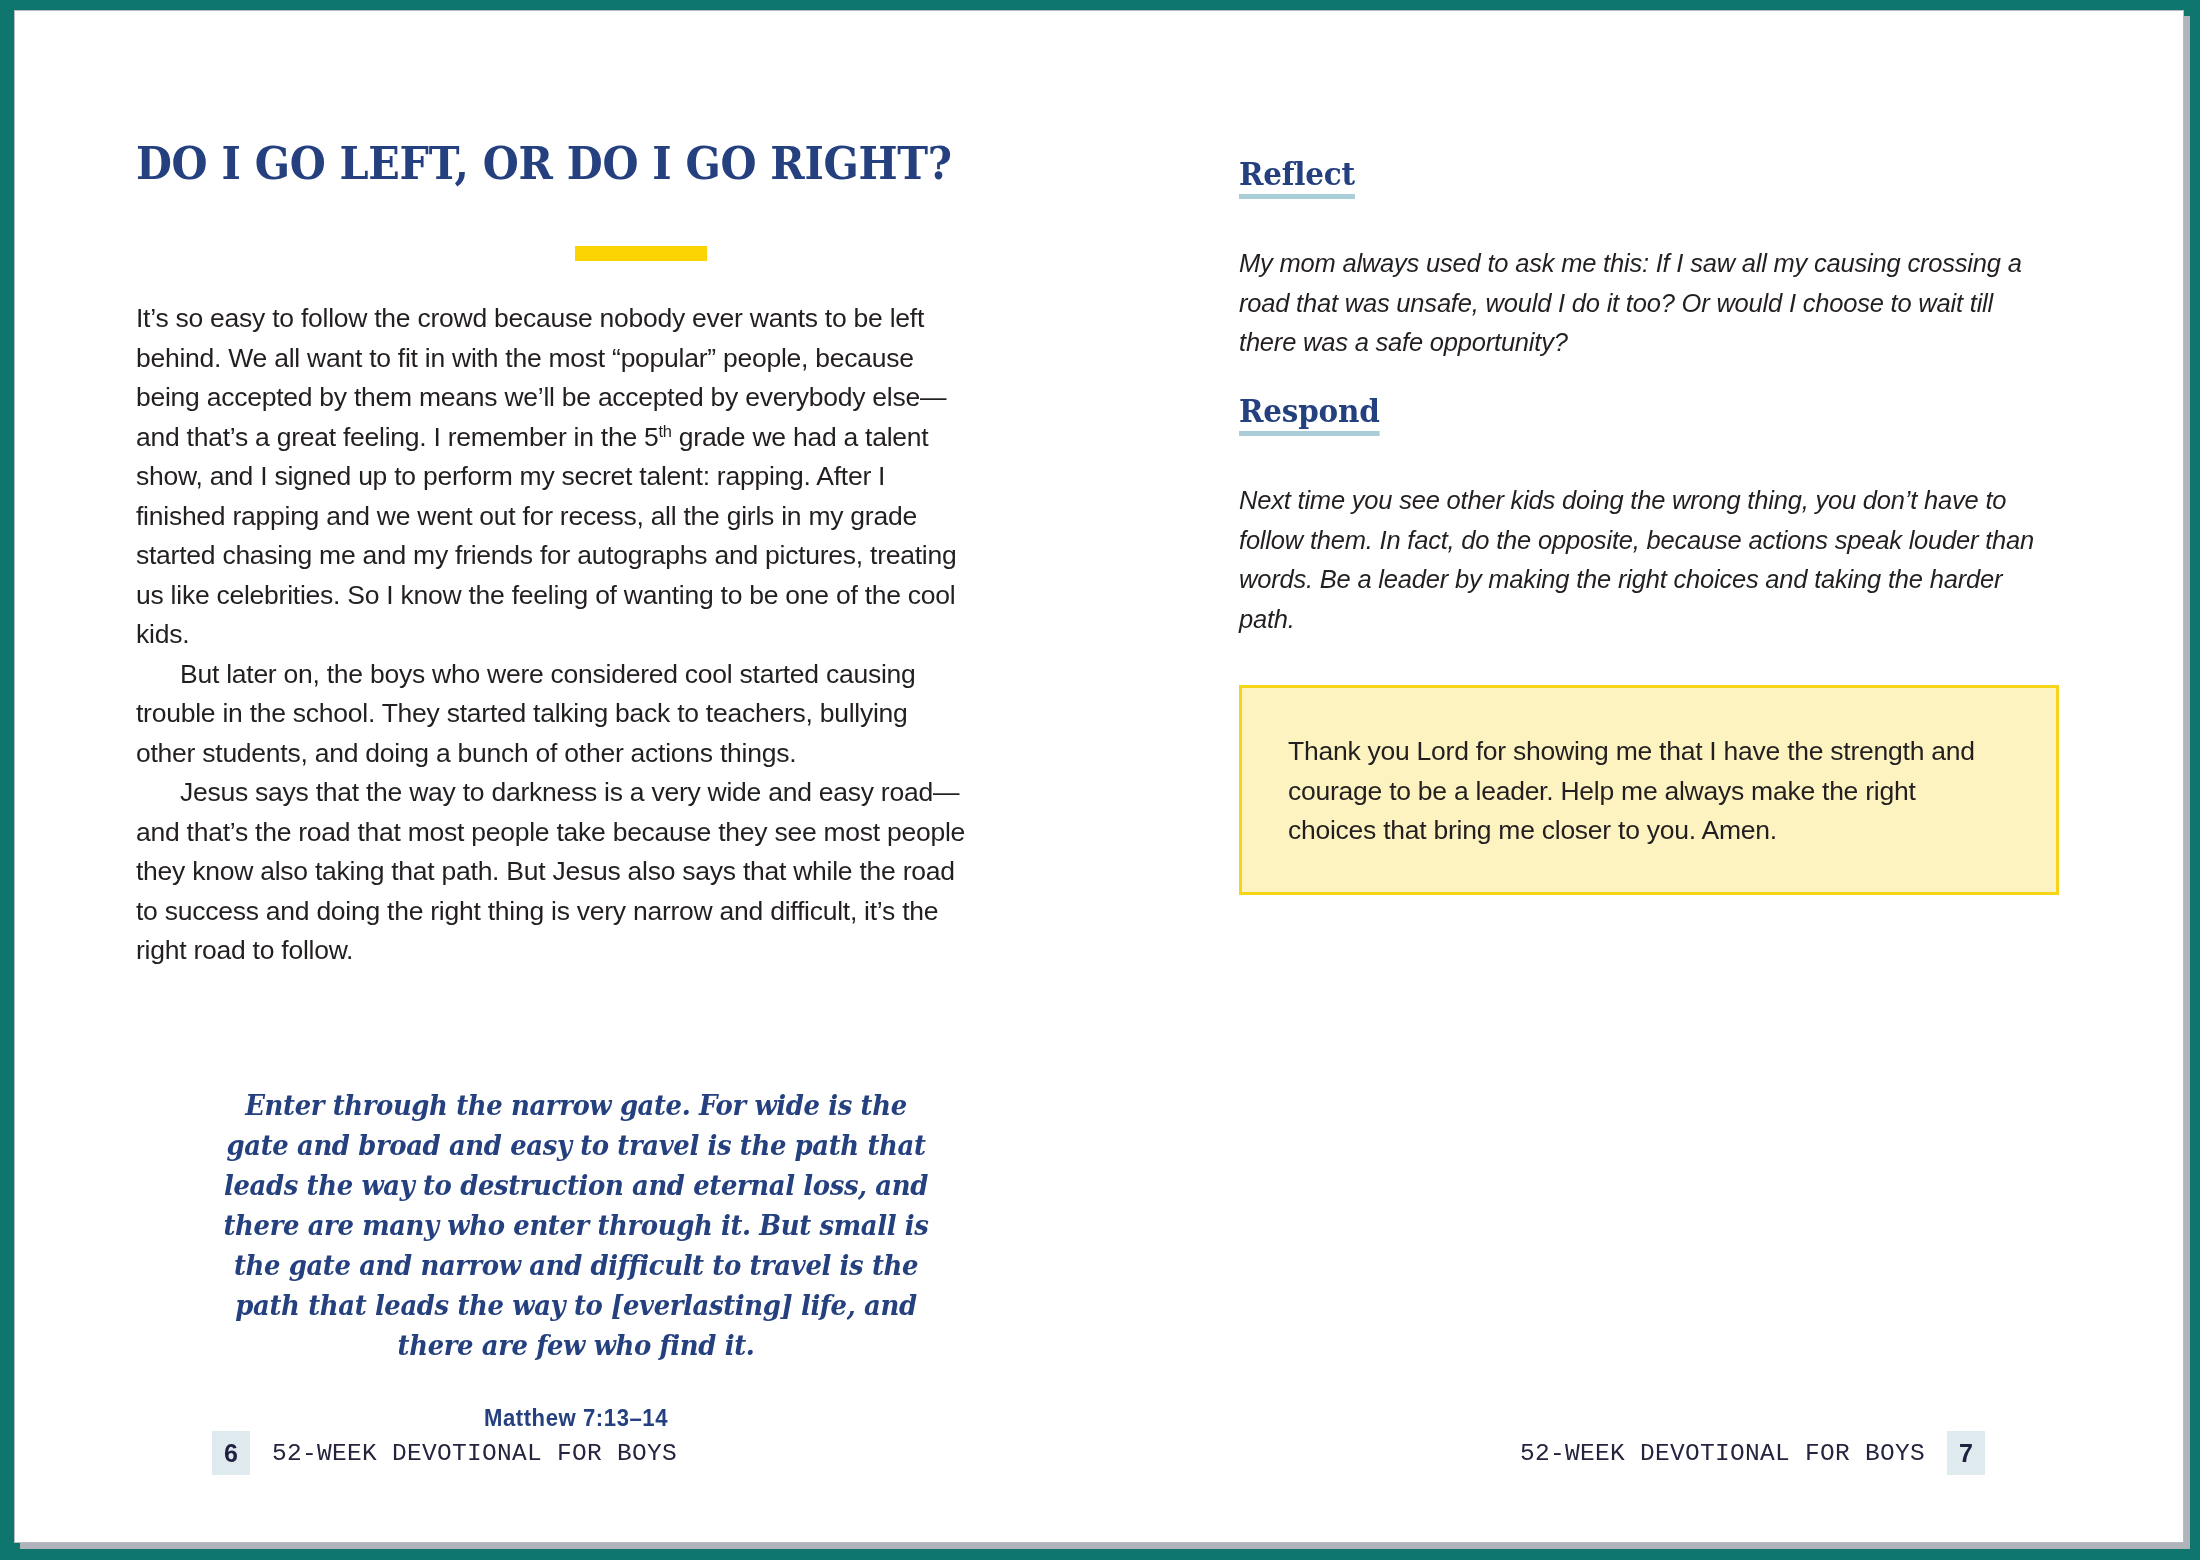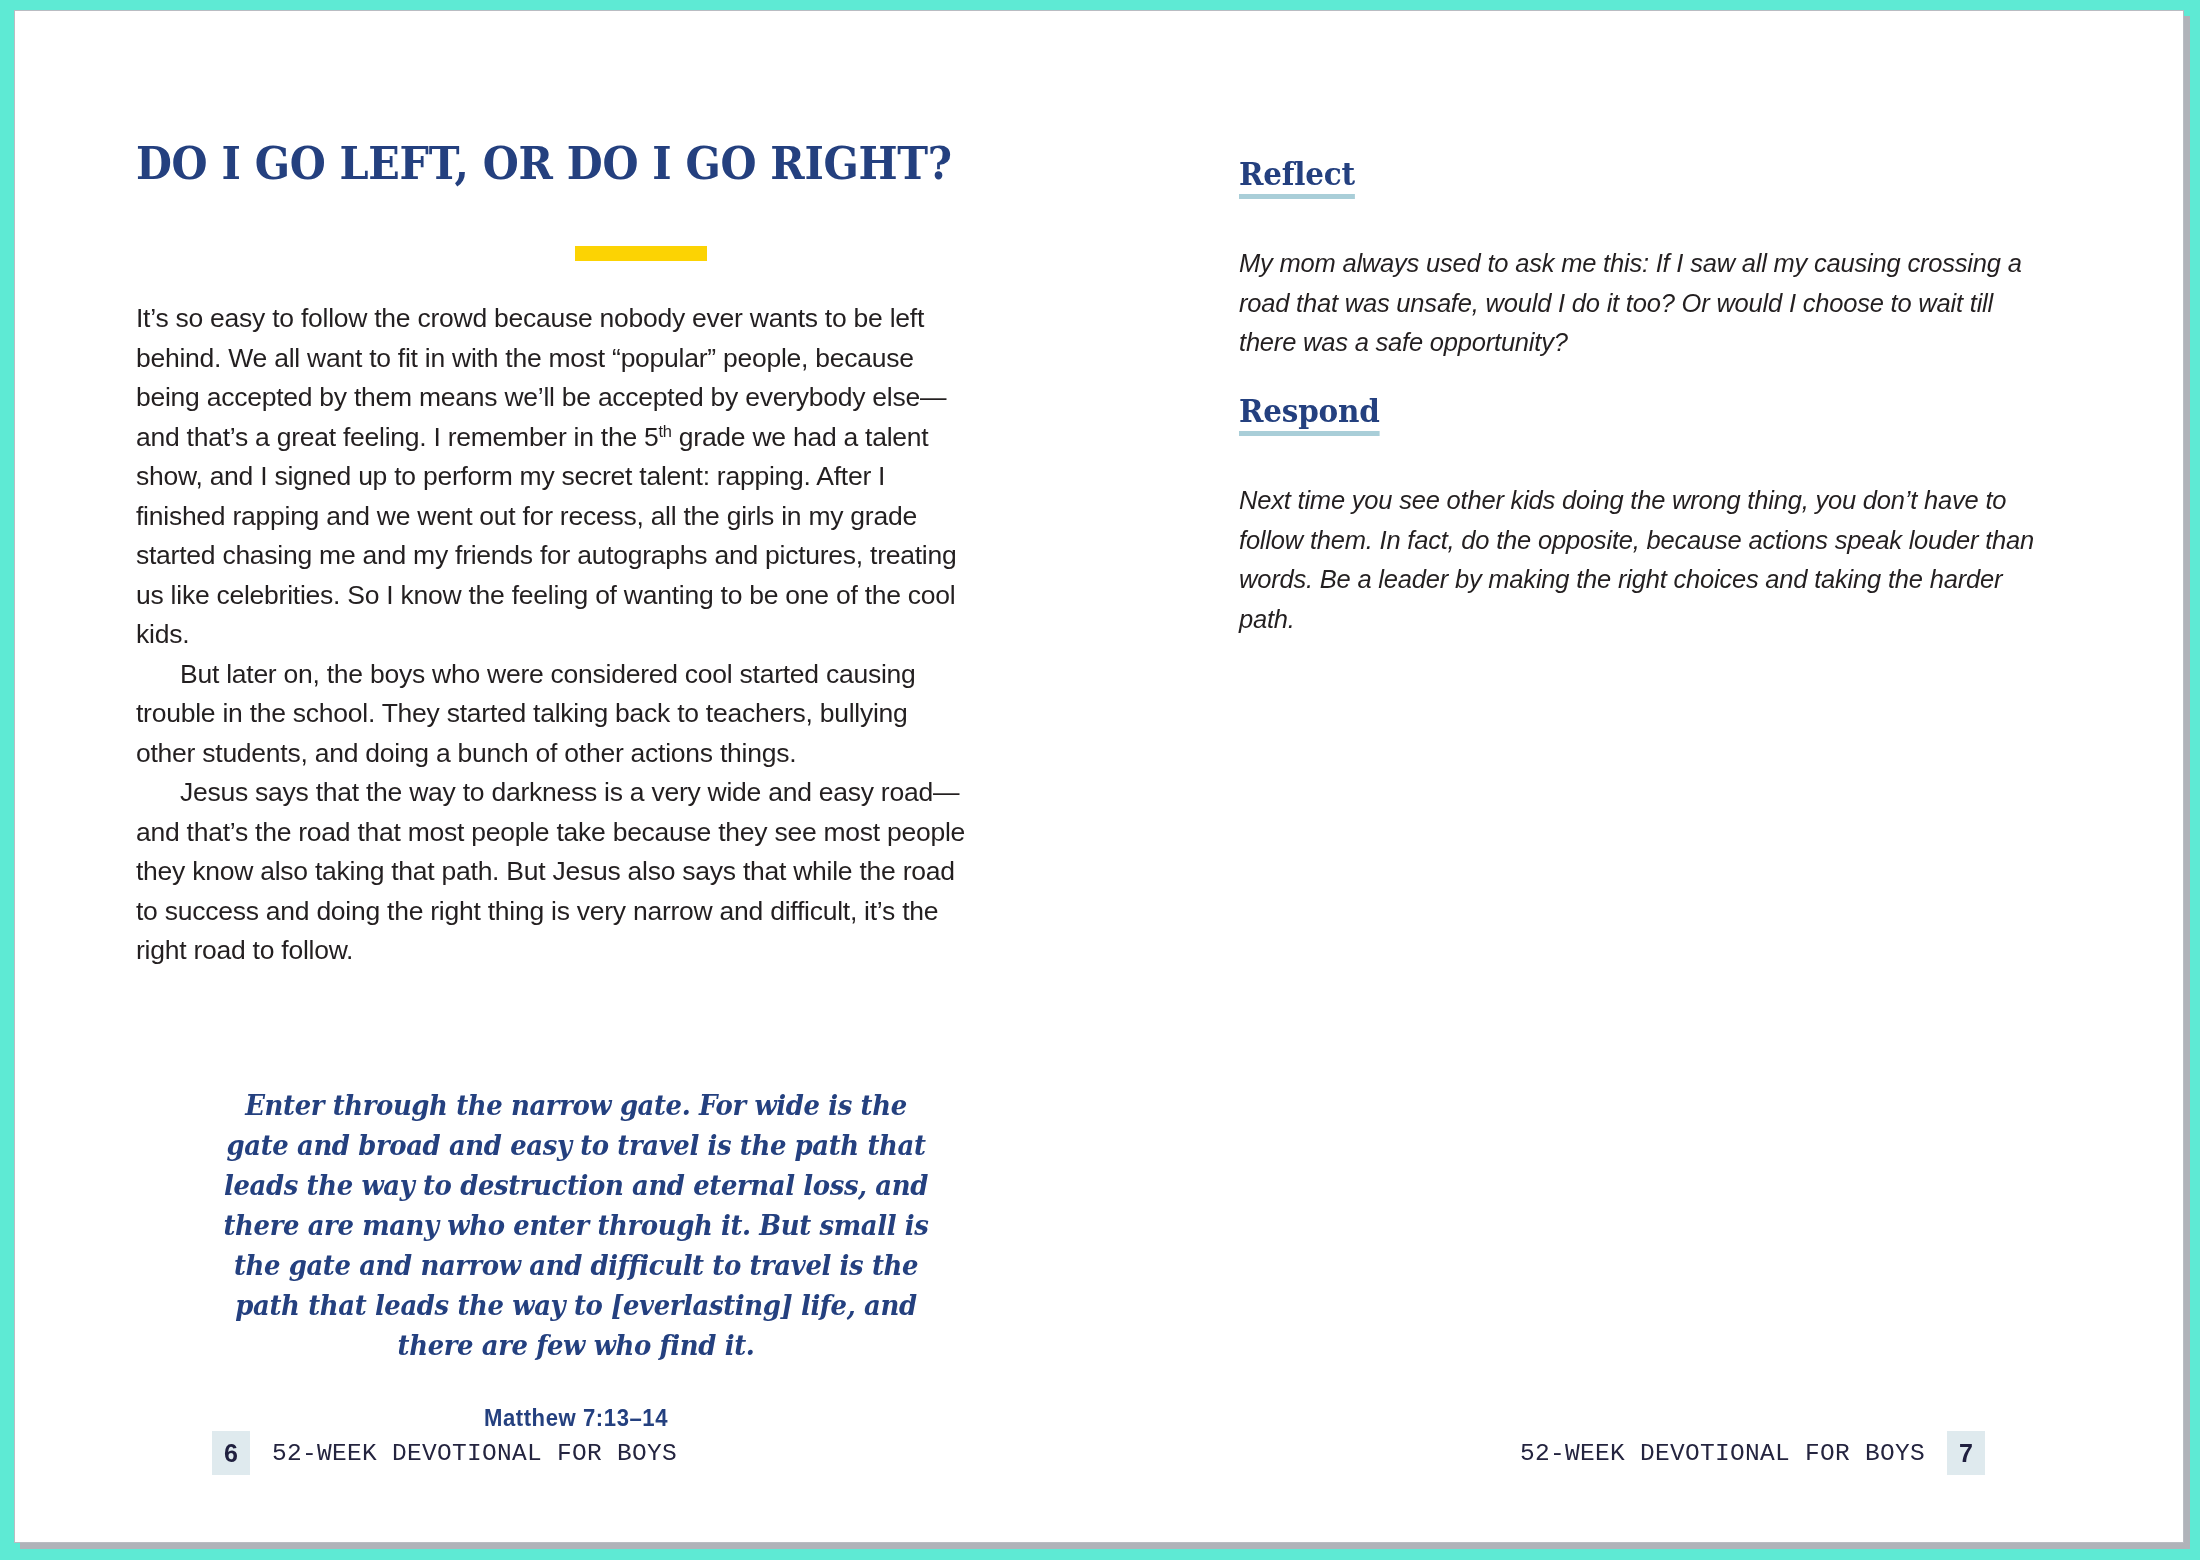--- a/index.html
+++ b/index.html
@@ -12,21 +12,21 @@
     height: 1560px;
     font-family: "Liberation Sans", sans-serif;
     -webkit-font-smoothing: antialiased;
   }
 
   
   #spread {
     position: relative;
     width: 2200px;
     height: 1560px;
-    background: #5eead4;
+    background: #0f766e;
     box-sizing: border-box;
     overflow: hidden;
   }
   .page-sheet {
     position: absolute;
     left: 14px;
     top: 10px;
     width: 2170px;
     height: 1533px;
     background: #ffffff;
@@ -246,20 +246,23 @@
     </div>
 
     <div class="col col-right">
 
       <h2 class="section-head" id="head-reflect">Reflect</h2>
       <p class="section-body" id="body-reflect">My mom always used to ask me this: If I saw all my causing crossing a road that was unsafe, would I do it too? Or would I choose to wait till there was a safe opportunity?</p>
 
       <h2 class="section-head" id="head-respond">Respond</h2>
       <p class="section-body" id="body-respond">Next time you see other kids doing the wrong thing, you don’t have to follow them. In fact, do the opposite, because actions speak louder than words. Be a leader by making the right choices and taking the harder path.</p>
 
+      <div class="prayer-box">
+        <p class="prayer-text">Thank you Lord for showing me that I have the strength and courage to be a leader. Help me always make the right choices that bring me closer to you. Amen.</p>
+      </div>
 
       <div class="footer footer-right">
         <div class="running-head">52-WEEK DEVOTIONAL FOR BOYS</div>
         <div class="folio">7</div>
       </div>
     </div>
 
   </div>
 </div>
 

